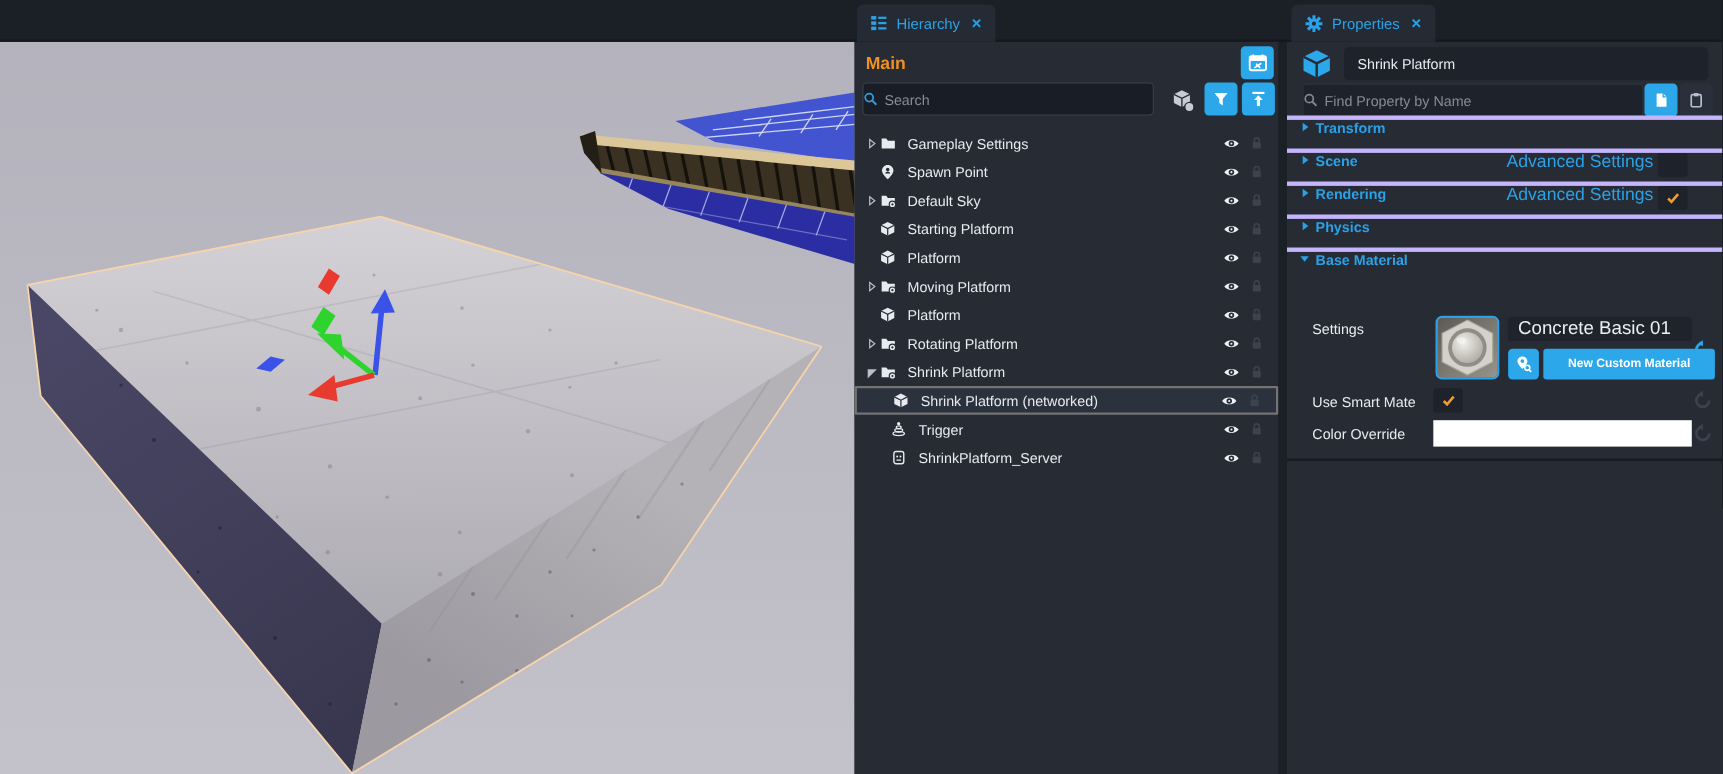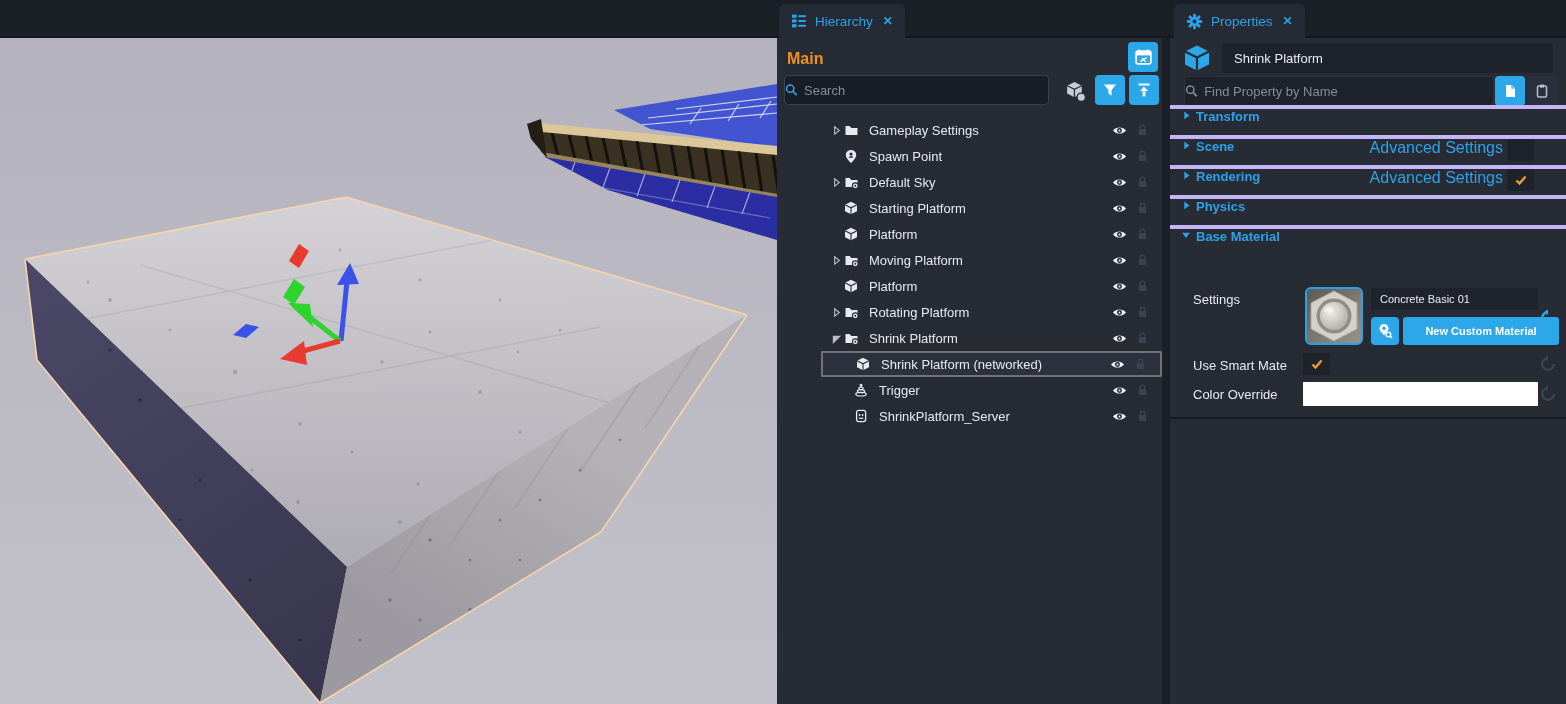--- a/index.html
+++ b/index.html
@@ -22,21 +22,21 @@
 
   .btn-blue { background:#2ba7ea; border-radius:4px; display:flex; align-items:center; justify-content:center; }
   .btn-dark { background:#2a303b; border-radius:4px; display:flex; align-items:center; justify-content:center; }
 
   .search-box { position:absolute; height:30px; background:#191e26; border:1px solid #3a414d; border-radius:4px; display:flex; align-items:center; padding:0 0; gap:6px; }
   .search-box input { background:transparent; border:none; outline:none; color:#dfe3e8; font-size:13px; width:100%; font-family:"Liberation Sans",sans-serif; }
   .search-box input::placeholder { color:#858c97; }
 
   
   #htree { position:absolute; left:0; right:0; top:79px; }
-  .hrow { height:26px; display:flex; align-items:center; padding:0 10px 0 8px; color:#e7eaee; font-size:13px;margin-left:44px; }
+  .hrow { height:26px; display:flex; align-items:center; padding:0 10px 0 8px; color:#e7eaee; font-size:13px; }
   .hrow .caret { width:15px; display:flex; justify-content:center; }
   .hrow .ticon { width:16px; margin-right:9px; display:flex; }
   .hrow .hlabel { flex:1; white-space:nowrap; overflow:hidden; }
   .hrow .eye, .hrow .lock { width:19px; display:flex; justify-content:center; margin-left:4px; }
   .hrow.ind1 { padding-left:18px; }
   .hrow.sel { background:#2b313d; border:2px solid #737373; border-radius:1px; }
 
   
   .name-field { position:absolute; left:52px; top:5px; width:331px; height:30px; background:#1d222b; border:none; border-radius:4px; color:#e8ebef; font-size:13px; padding:0 12px; font-family:"Liberation Sans",sans-serif; outline:none; }
   #prop-cube { position:absolute; left:13px; top:6px; }
@@ -44,21 +44,21 @@
   #sections { position:absolute; left:0; right:0; top:67px; }
   .sect { height:30px; border-top:4px solid #c4b5fd; display:flex; padding:0 10px 0 8px; }
   .sect .scaret { width:16px; display:flex; justify-content:center; margin-right:2px; }
   .sect .slabel { color:#2ba2e8; font-weight:bold; font-size:13px; flex:1; }
   .sect .adv { color:#2ba2e8; font-size:16px; margin-right:4px; }
   .checkbox { width:27px; height:22px; background:#1d222b; border-radius:3px; display:flex; align-items:center; justify-content:center; }
 
   #bm-content { position:absolute; left:0; right:0; top:247px; height:135px; color:#e7eaee; font-size:13px; }
   .bm-label { position:absolute; left:23px; }
   #mat-thumb { position:absolute; left:135px; top:2px; width:58px; height:58px; border:2px solid #2ba2e8; border-radius:6px; overflow:hidden; background:#6a6862; }
-  #mat-name { position:absolute; left:201px; top:3px; width:167px; height:22px; background:#1e232c; border-radius:3px; color:#eceef1; font-size:11px; display:flex; align-items:center; padding:0 9px; }
+  #mat-name { position:absolute; left:201px; top:3px; width:167px; height:22px; background:#1e232c; border-radius:3px; color:#eceef1; font-size:17px; display:flex; align-items:center; padding:0 9px; }
   #mat-pin-btn { position:absolute; left:201px; top:32px; width:28px; height:28px; }
   #new-mat-btn { position:absolute; left:233px; top:32px; width:156px; height:28px; color:#fff; font-weight:bold; font-size:11px; border-radius:3px; }
   .reset { position:absolute; left:369px; width:18px; height:18px; }
   #bm-divider { position:absolute; left:0; right:0; top:132px; height:2px; background:#171b21; }
   #color-swatch { position:absolute; left:133px; top:97px; width:235px; height:24px; background:#ffffff; }
 
   
   #scene { position:absolute; left:0; top:38px; }
 </style>
 </head>

